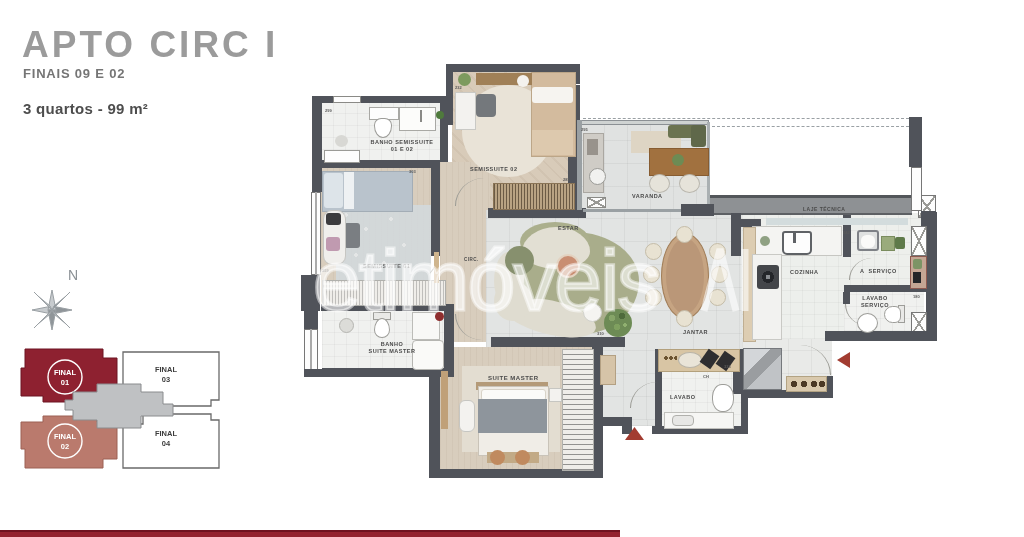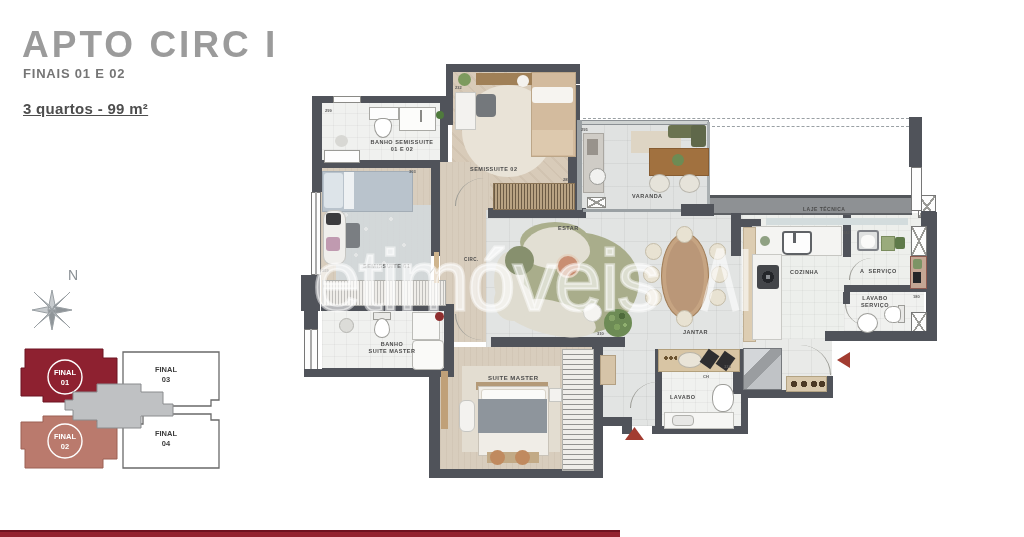--- a/index.html
+++ b/index.html
@@ -18,23 +18,23 @@
     repeating-linear-gradient(0deg,rgba(0,0,0,.035) 0 1px,transparent 1px 12px),
     repeating-linear-gradient(90deg,rgba(0,0,0,.035) 0 1px,transparent 1px 12px);}
   .closet{background:#efede9;background-image:repeating-linear-gradient(90deg,rgba(90,90,90,.32) 0 1px,transparent 1px 3px);}
 </style>
 </head>
 <body>
 <div id="page">
 
   <div class="abs" style="left:22px;top:24px;font-size:37px;font-weight:bold;color:#9b9b9b;letter-spacing:3px;">APTO CIRC I</div>
 
-  <div class="abs" style="left:23px;top:66px;font-size:13px;font-weight:bold;color:#757575;letter-spacing:.8px;">FINAIS 01 E 02</div>
-
-  <div class="abs" style="left:23px;top:100px;font-size:15px;font-weight:bold;color:#4d4d4d;letter-spacing:.3px;text-decoration:underline;">3 quartos - 99 m²</div>
+  <div class="abs" style="left:23px;top:66px;font-size:13px;font-weight:bold;color:#757575;letter-spacing:.8px;">FINAIS 09 E 02</div>
+
+  <div class="abs" style="left:23px;top:100px;font-size:15px;font-weight:bold;color:#4d4d4d;letter-spacing:.3px;">3 quartos - 99 m²</div>
 
   <svg class="abs" style="left:18px;top:262px;" width="80" height="80" viewBox="0 0 80 80">
     <g stroke="#9aa0a4" fill="#b3b8bc">
       <polygon points="34,44 14,48 34,52" fill="#c7cbce"></polygon>
       <polygon points="34,44 54,48 34,52" fill="#8f9599"></polygon>
       <polygon points="30,48 34,28 38,48" fill="#c7cbce"></polygon>
       <polygon points="30,48 34,68 38,48" fill="#8f9599"></polygon>
       <line x1="16" y1="30" x2="52" y2="66" stroke="#9aa0a4"></line>
       <line x1="16" y1="66" x2="52" y2="30" stroke="#9aa0a4"></line>
       <polygon points="34,48 20,34 32,44" fill="#b9bec1"></polygon>

